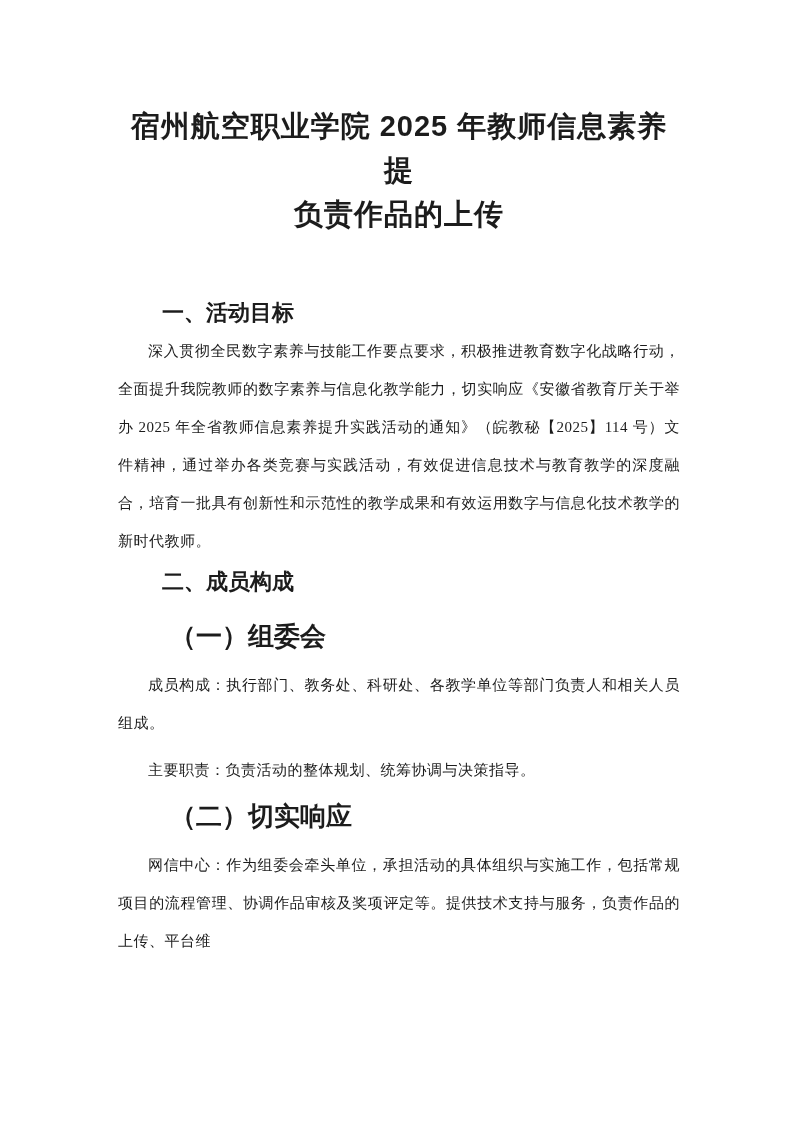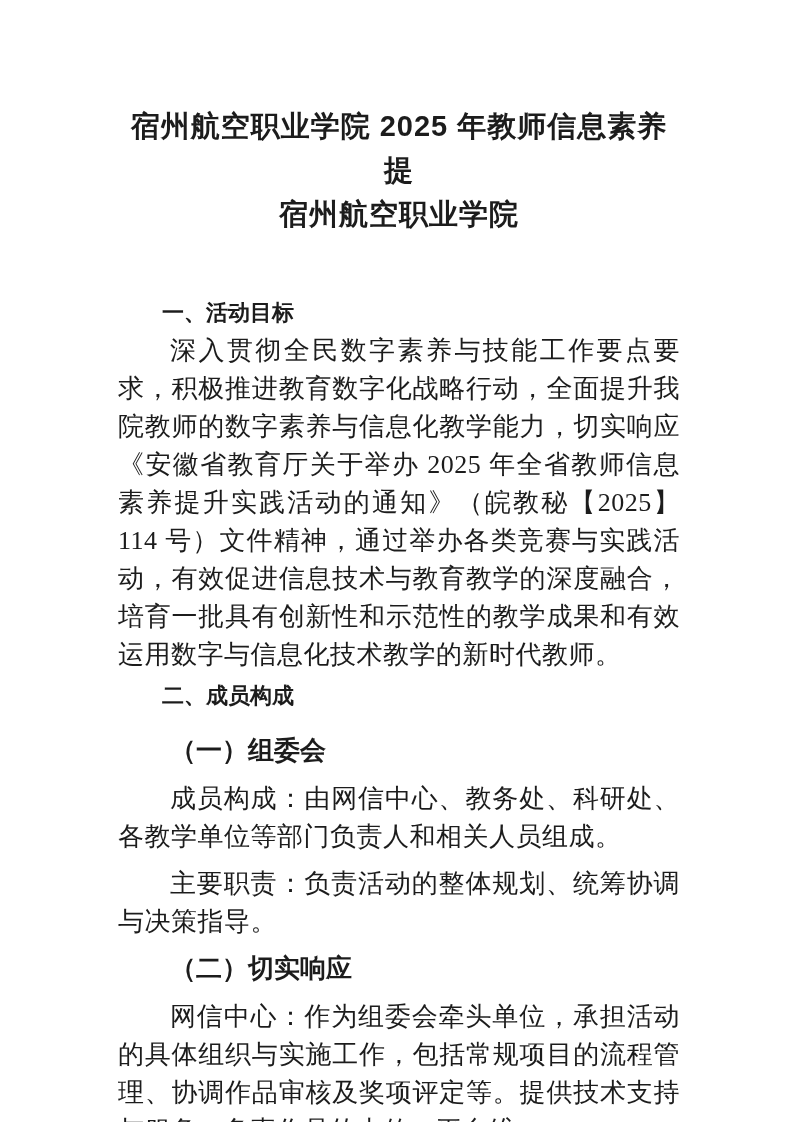--- a/index.html
+++ b/index.html
@@ -38,21 +38,21 @@
   }
   .sub-heading {
     font-family: "Liberation Serif", "DejaVu Serif", serif;
     font-weight: bold;
     font-size: 26px;
     line-height: 38px;
     text-indent: 2em;
     margin: 0;
   }
   .para {
-    font-size: 26px;
+    font-size: 15px;
     line-height: 38px;
     text-align: justify;
     text-justify: inter-character;
     text-indent: 2em;
     margin: 0;
     letter-spacing: 0.5px;
   }
   
   .mb-title-gap   { margin-bottom: 58px; }
   .mb-19 { }
@@ -61,32 +61,32 @@
   .mb-9  { margin-bottom: 9px;  }
   .mb-3  { margin-bottom: 3px;  }
 </style>
 </head>
 <body>
 
 <div class="page">
 
   <div class="doc-title mb-title-gap">
     <div>宿州航空职业学院 2025 年教师信息素养提</div>
-    <div>宿州航空职业学院</div>
+    <div>负责作品的上传</div>
   </div>
 
   <h2 class="sec-heading mb-19">一、活动目标</h2>
 
   <p class="para mb-3">深入贯彻全民数字素养与技能工作要点要求，积极推进教育数字化战略行动，全面提升我院教师的数字素养与信息化教学能力，切实响应《安徽省教育厅关于举办 2025 年全省教师信息素养提升实践活动的通知》（皖教秘【2025】114 号）文件精神，通过举办各类竞赛与实践活动，有效促进信息技术与教育教学的深度融合，培育一批具有创新性和示范性的教学成果和有效运用数字与信息化技术教学的新时代教师。</p>
 
   <h2 class="sec-heading mb-17">二、成员构成</h2>
 
   <h3 class="sub-heading mb-10">（一）组委会</h3>
 
-  <p class="para mb-9">成员构成：由网信中心、教务处、科研处、各教学单位等部门负责人和相关人员组成。</p>
+  <p class="para mb-9">成员构成：执行部门、教务处、科研处、各教学单位等部门负责人和相关人员组成。</p>
 
   <p class="para mb-9">主要职责：负责活动的整体规划、统筹协调与决策指导。</p>
 
   <h3 class="sub-heading mb-10">（二）切实响应</h3>
 
   <p class="para">网信中心：作为组委会牵头单位，承担活动的具体组织与实施工作，包括常规项目的流程管理、协调作品审核及奖项评定等。提供技术支持与服务，负责作品的上传、平台维</p>
 
 </div>
 
 </body></html>

